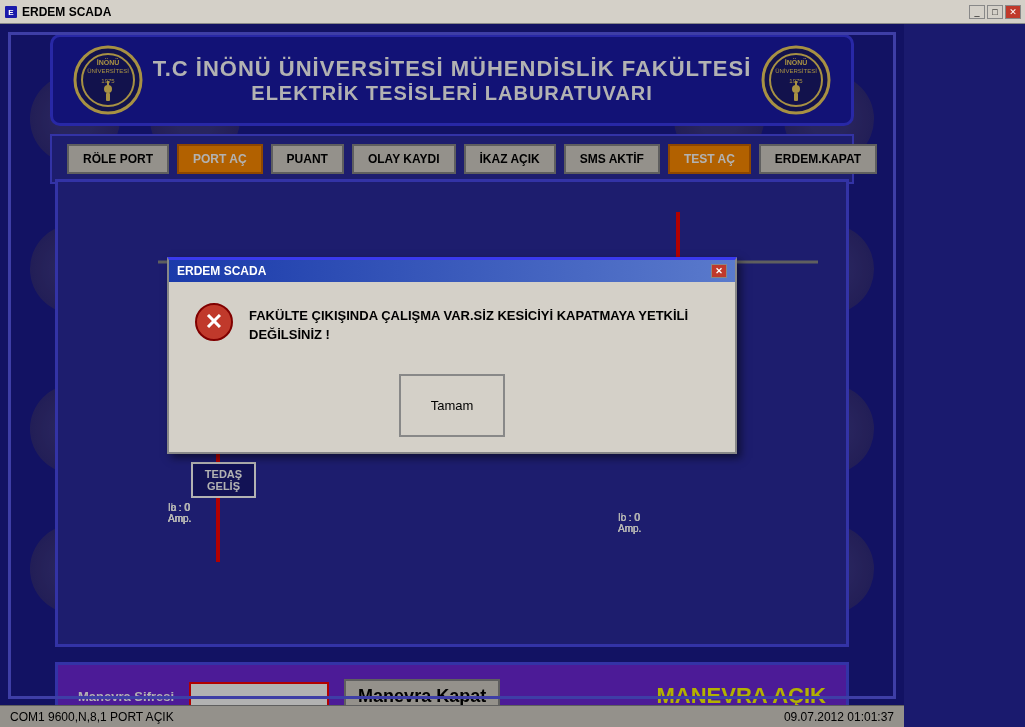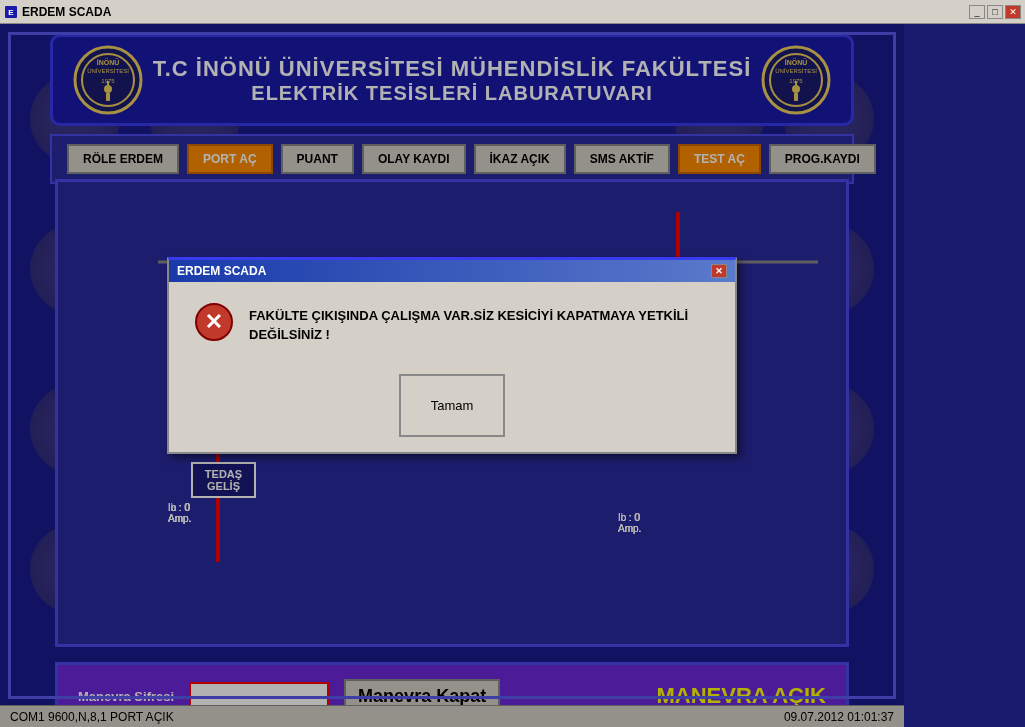--- a/index.html
+++ b/index.html
@@ -405,28 +405,28 @@
       <text x="35" y="20" text-anchor="middle" font-size="7" fill="#f0d060" font-weight="bold">İNÖNÜ</text>
       <text x="35" y="28" text-anchor="middle" font-size="6" fill="#f0d060">ÜNİVERSİTESİ</text>
       <text x="35" y="38" text-anchor="middle" font-size="6" fill="#f0d060">1975</text>
       <circle cx="35" cy="44" r="4" fill="#f0d060"></circle>
       <rect x="33" y="48" width="4" height="8" fill="#f0d060" rx="1"></rect>
       <line x1="35" y1="44" x2="35" y2="36" stroke="#f0d060" stroke-width="2"></line>
     </svg>
   </div>
 
   <div id="toolbar">
-    <button class="toolbar-btn">RÖLE ERDEM</button>
+    <button class="toolbar-btn">RÖLE PORT</button>
     <button class="toolbar-btn orange">PORT AÇ</button>
     <button class="toolbar-btn">PUANT</button>
     <button class="toolbar-btn">OLAY KAYDI</button>
     <button class="toolbar-btn">İKAZ AÇIK</button>
     <button class="toolbar-btn">SMS AKTİF</button>
     <button class="toolbar-btn orange">TEST AÇ</button>
-    <button class="toolbar-btn">PROG.KAYDI</button>
+    <button class="toolbar-btn">ERDEM.KAPAT</button>
   </div>
 
   <div id="diagram">
 
     <svg width="100%" height="100%" style="position:absolute;top:0;left:0;">
 
       <line x1="100" y1="80" x2="760" y2="80" stroke="#888" stroke-width="3"></line>
 
       <line x1="160" y1="80" x2="160" y2="300" stroke="red" stroke-width="4"></line>
 

